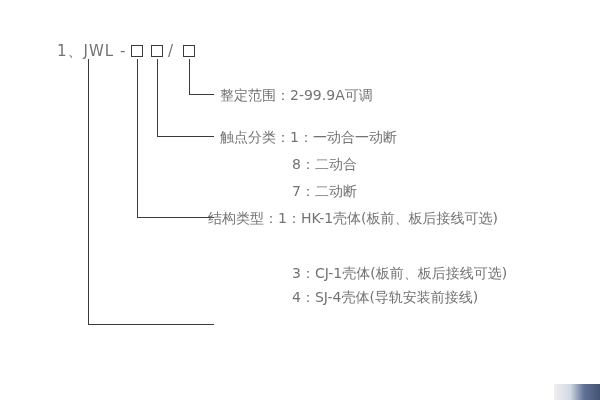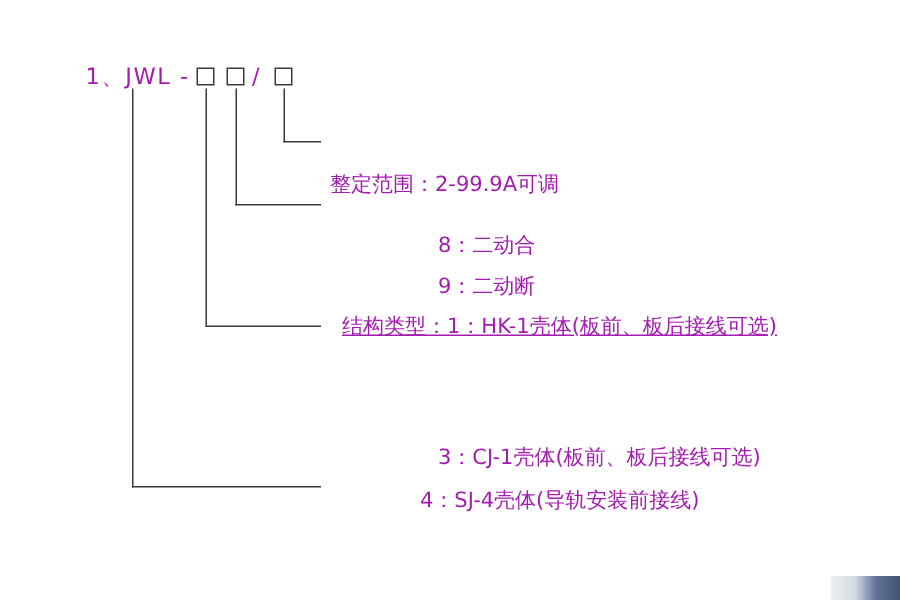--- a/index.html
+++ b/index.html
@@ -6,21 +6,21 @@
     margin: 0;
     padding: 0;
     background: #ffffff;
   }
   .canvas {
     position: relative;
     width: 600px;
     height: 400px;
     background: #ffffff;
     font-family: "DejaVu Sans", "Liberation Sans", sans-serif;
-    color: #a21caf;
+    color: #737373;
     overflow: hidden;
   }
   .title-text {
     position: absolute;
     left: 57px;
     top: 42px;
     font-size: 15px;
     letter-spacing: 1px;
     white-space: nowrap;
   }
@@ -69,25 +69,26 @@
   <span class="digit-box" style="left:131px; top:45px;"></span>
   <span class="digit-box" style="left:151px; top:45px;"></span>
   <span class="slash">/</span>
   <span class="digit-box" style="left:183px; top:45px;"></span>
 
   <div class="connector" style="left:189px; top:59px; width:25px; height:36px;"></div>
   <div class="connector" style="left:157px; top:59px; width:57px; height:78px;"></div>
   <div class="connector" style="left:137px; top:59px; width:77px; height:159px;"></div>
   <div class="connector" style="left:88px; top:59px; width:126px; height:266px;"></div>
 
-  <span class="label" style="left:220px; top:88px;margin-top:28px;">整定范围：2-99.9A可调</span>
+  <span class="label" style="left:220px; top:88px;">整定范围：2-99.9A可调</span>
 
+  <span class="label" style="left:220px; top:130px;">触点分类：1：一动合一动断</span>
   <span class="label" style="left:292px; top:157px;">8：二动合</span>
-  <span class="label" style="left:292px; top:184px;">9：二动断</span>
+  <span class="label" style="left:292px; top:184px;">7：二动断</span>
 
-  <span class="label" style="left:228px; top:211px;text-decoration:underline;">结构类型：1：HK-1壳体(板前、板后接线可选)</span>
-  <span class="label" style="left:292px; top:266px;margin-top:32px;">3：CJ-1壳体(板前、板后接线可选)</span>
-  <span class="label" style="left:280px; top:290px;margin-top:37px;">4：SJ-4壳体(导轨安装前接线)</span>
+  <span class="label" style="left:208px; top:211px;">结构类型：1：HK-1壳体(板前、板后接线可选)</span>
+  <span class="label" style="left:292px; top:266px;">3：CJ-1壳体(板前、板后接线可选)</span>
+  <span class="label" style="left:292px; top:290px;">4：SJ-4壳体(导轨安装前接线)</span>
 
 
   <div class="corner-thumb"></div>
 
 </div>
 
 </body></html>

